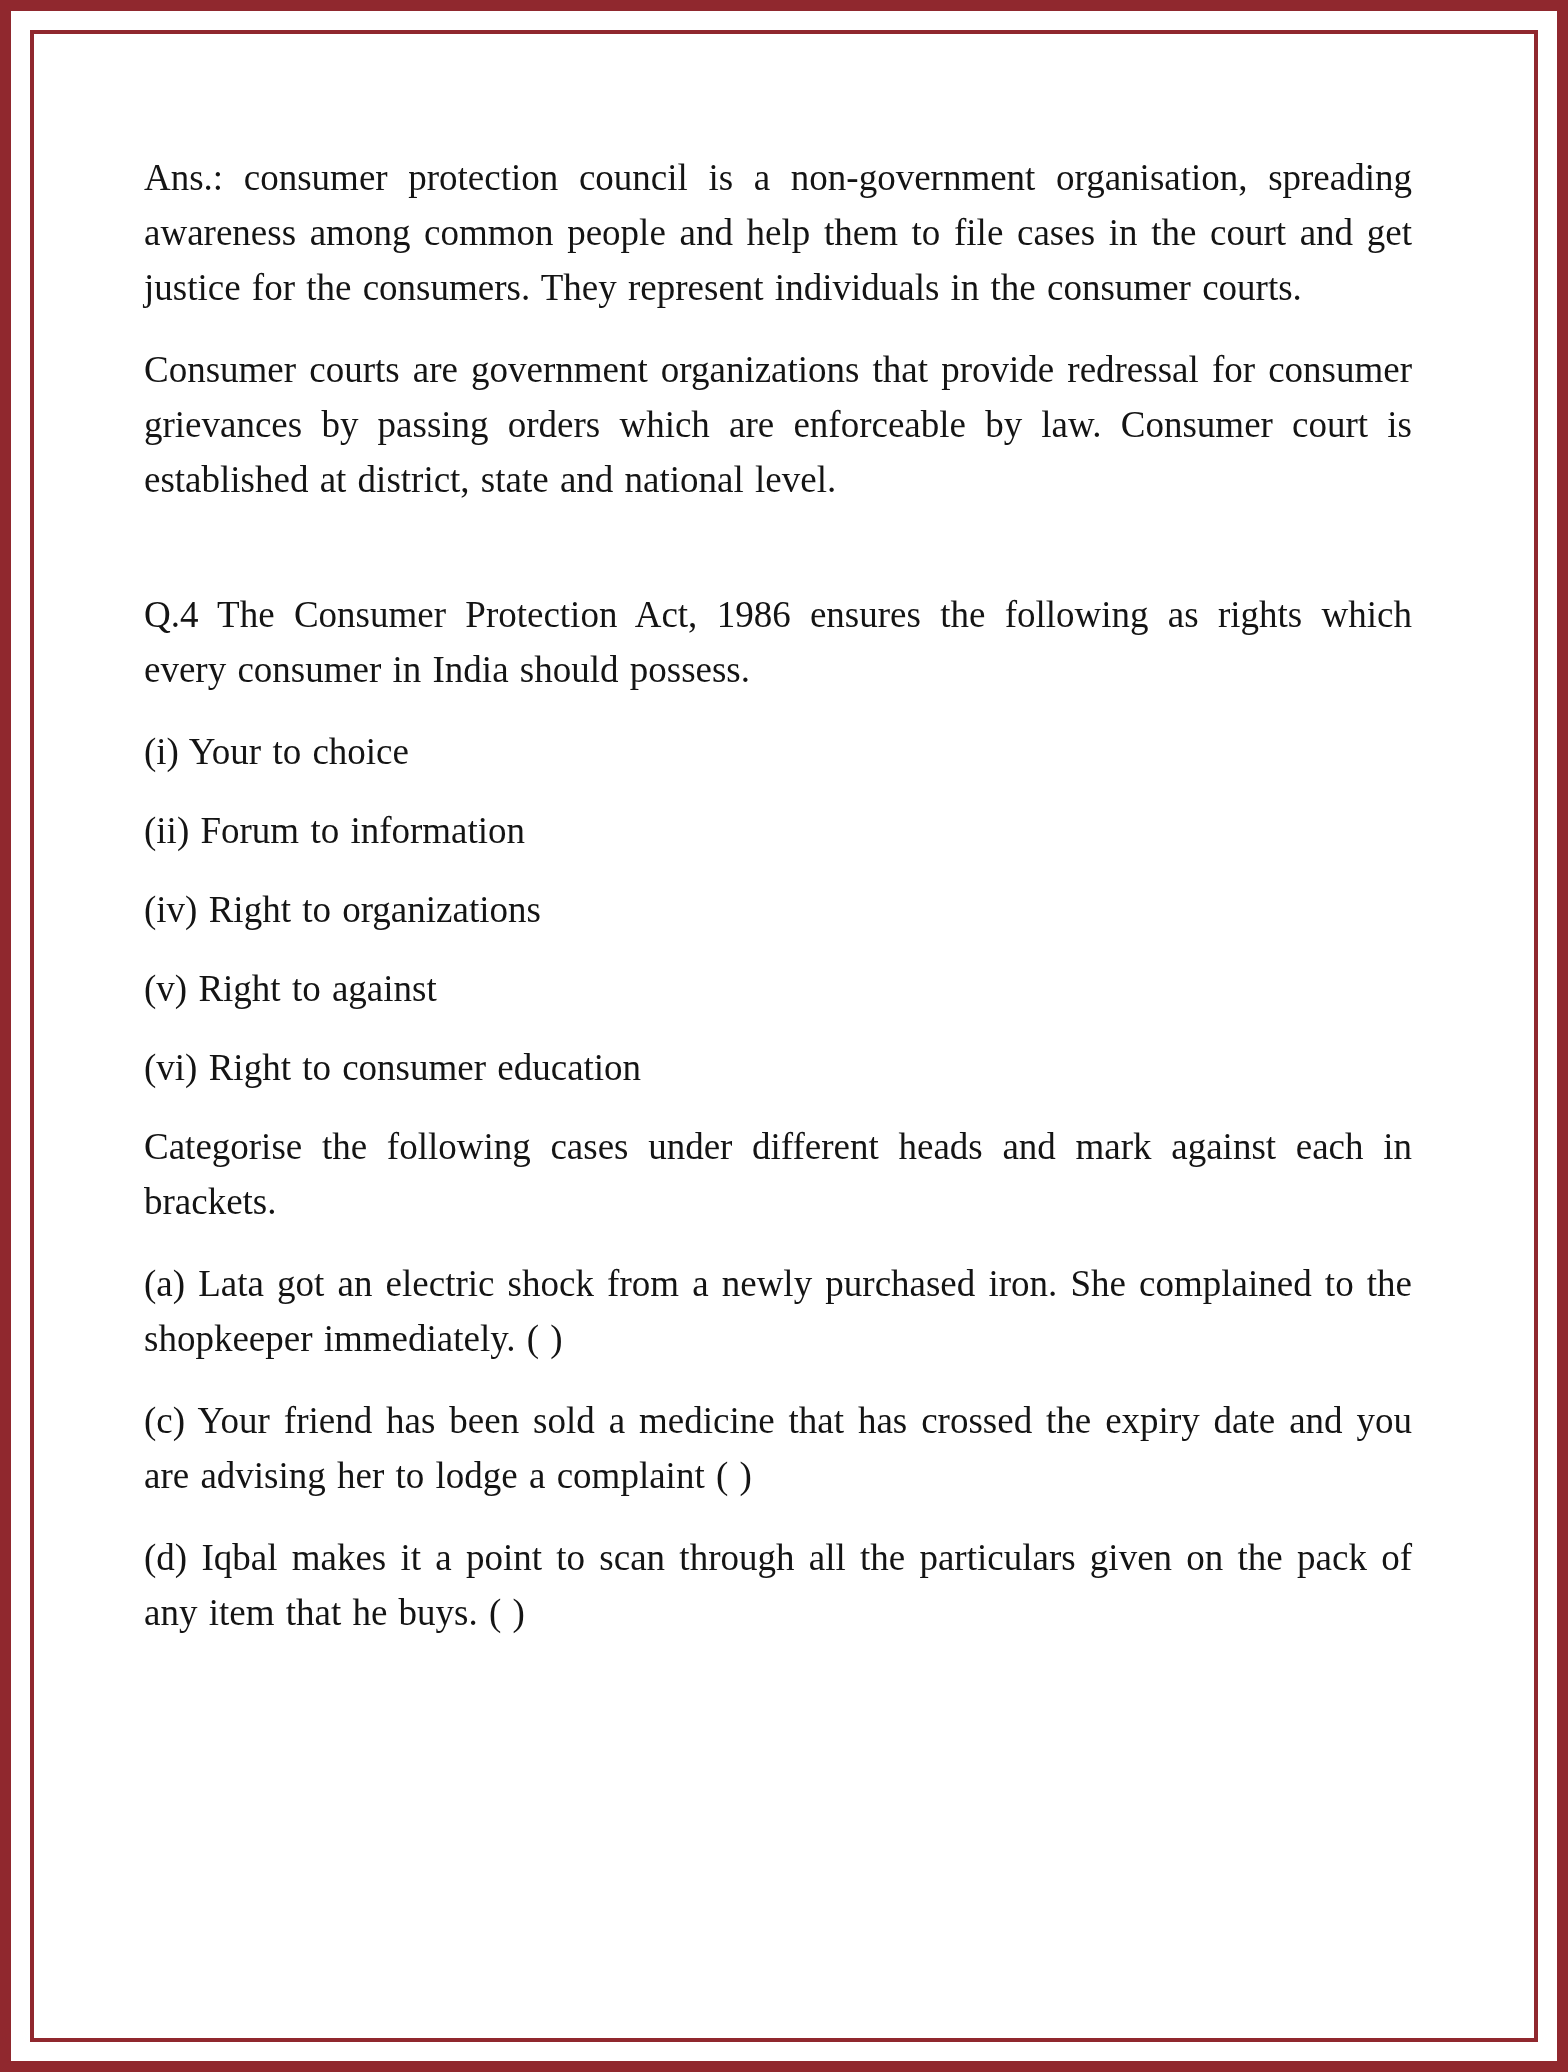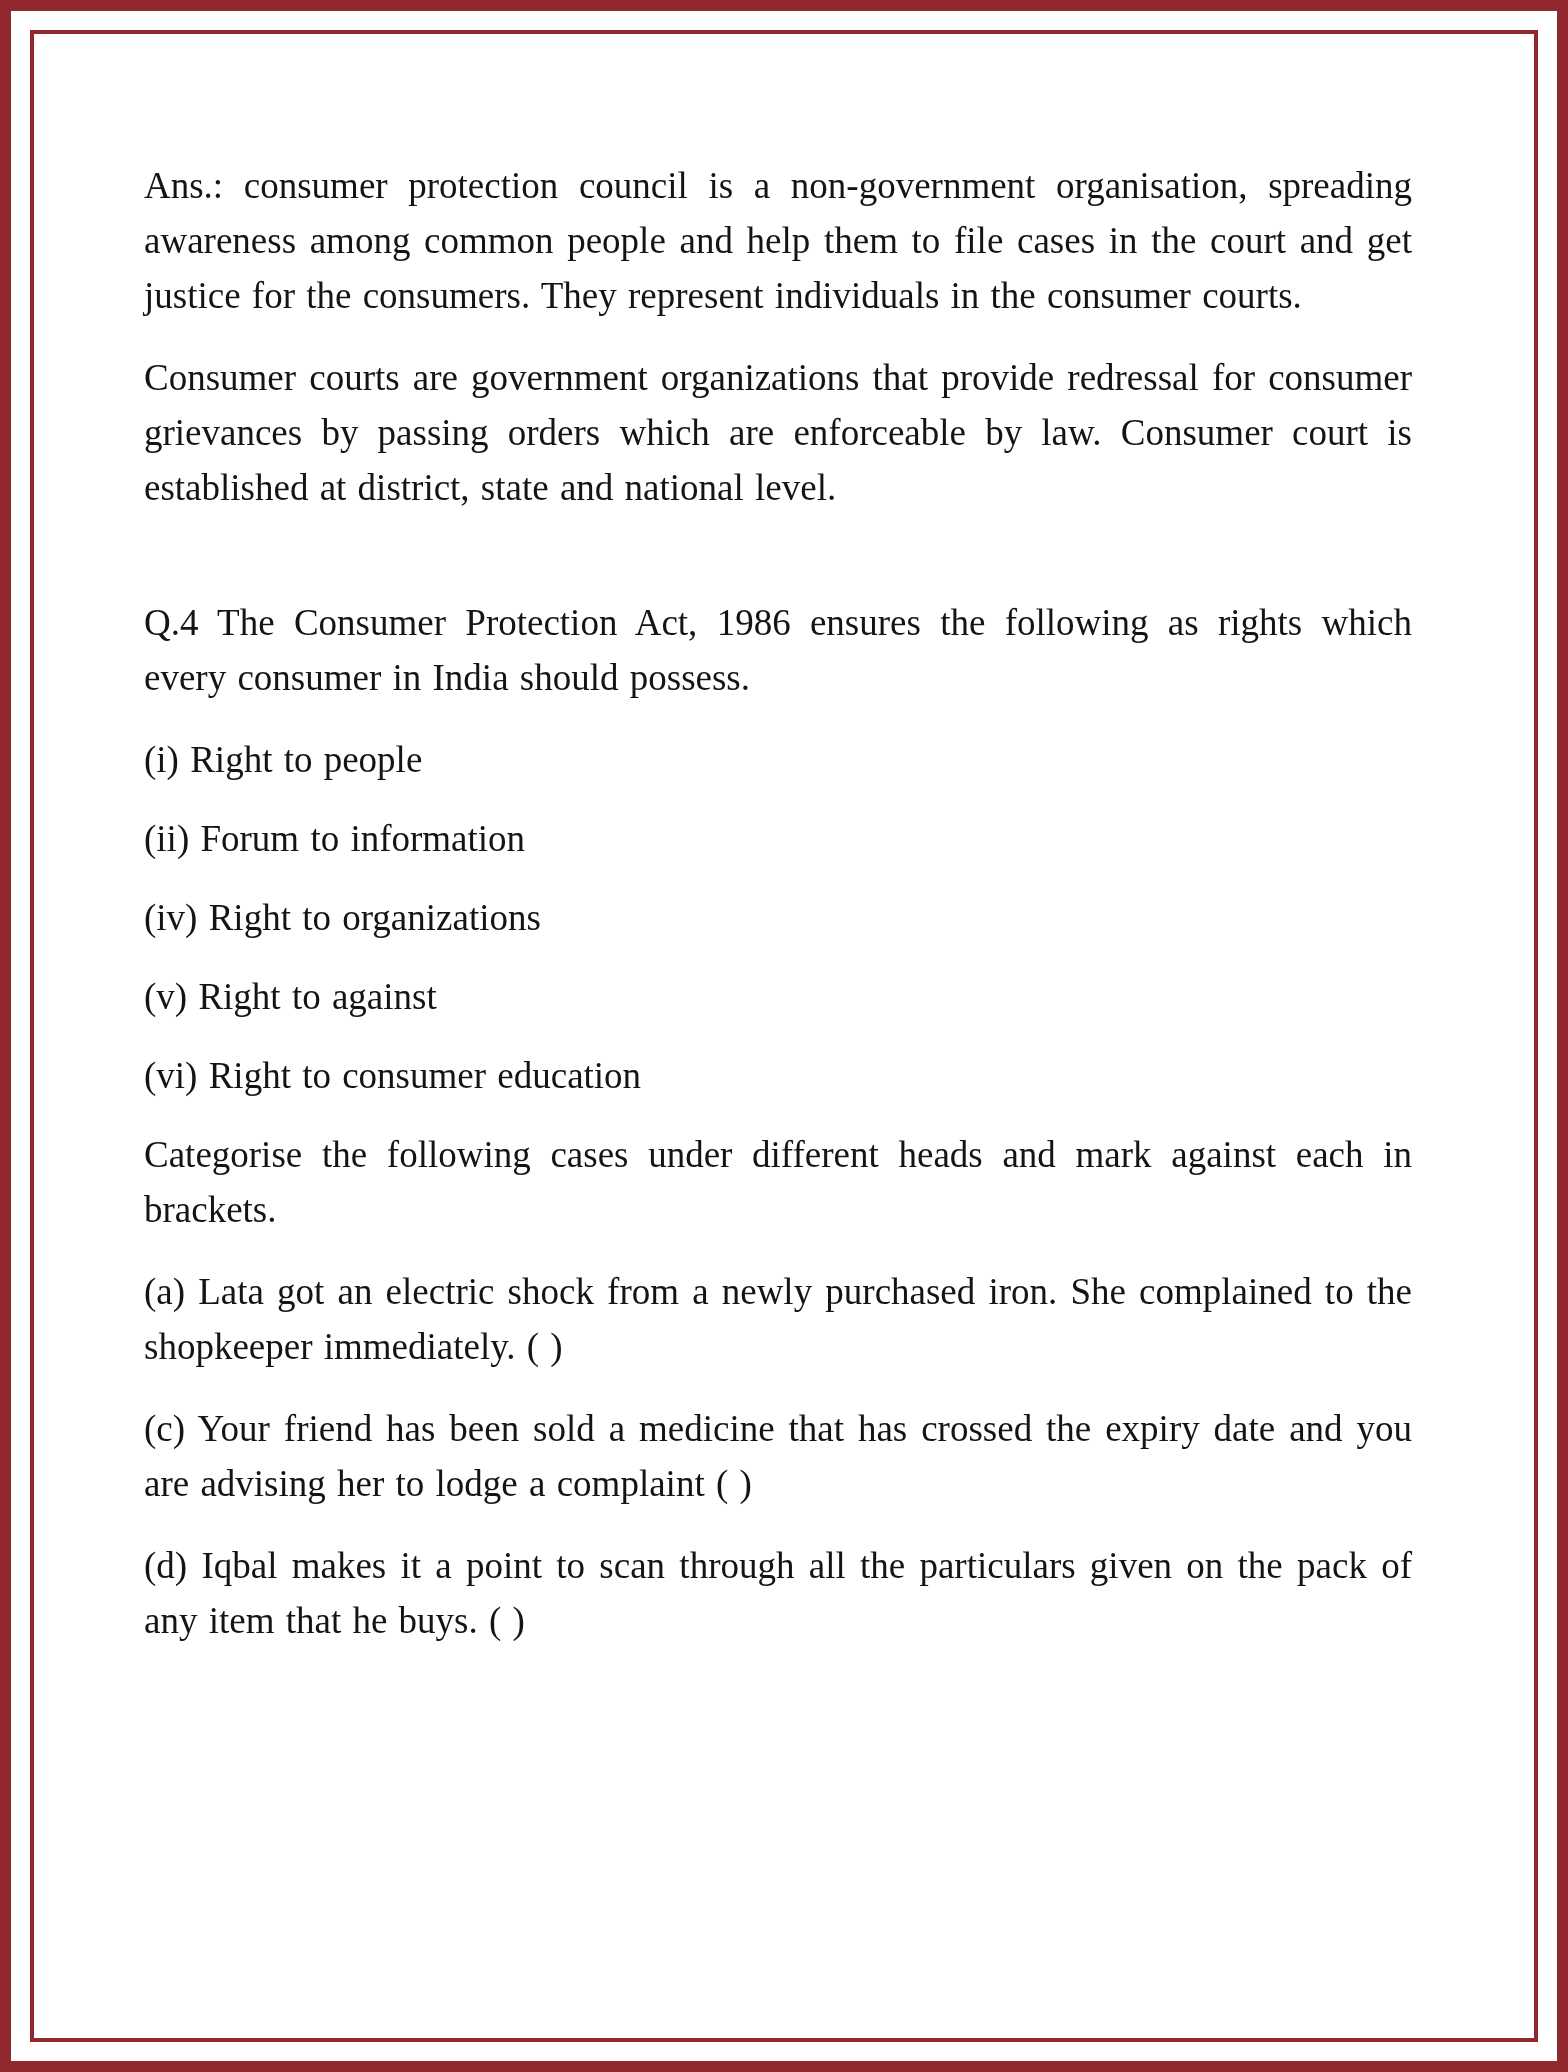--- a/index.html
+++ b/index.html
@@ -28,21 +28,21 @@
   }
   .inner-frame{
     position:absolute;
     inset:19px;
     border:4px solid var(--border-color);
     box-sizing:border-box;
     padding:112px 122px 40px 110px;
     overflow:hidden;
   }
   .para{
-    margin:12px 0 27px 0;
+    margin:4px 0 27px 0;
     font-size:37px;
     line-height:55px;
     word-spacing:2px;
   }
   .justify{
     text-align:justify;
   }
   .q-heading{
     margin-top:80px;
   }
@@ -56,21 +56,21 @@
 
 <div class="outer-frame">
   <div class="inner-frame">
 
     <p class="para justify">Ans.:  consumer protection council is a non-government organisation, spreading awareness among common people and help them to file cases in the court and get justice for the consumers. They represent individuals in the consumer courts.</p>
 
     <p class="para justify">Consumer courts are government organizations that provide redressal for consumer grievances by passing orders which are enforceable by law. Consumer court is established at district, state and national level.</p>
 
     <p class="para justify q-heading">Q.4  The Consumer Protection Act, 1986 ensures the following as rights which every consumer in India should possess.</p>
 
-    <p class="para list-item">(i) Right to people</p>
+    <p class="para list-item">(i) Your to choice</p>
     <p class="para list-item">(ii) Forum to information</p>
     <p class="para list-item">(iv) Right to organizations</p>
     <p class="para list-item">(v) Right to against</p>
     <p class="para list-item">(vi) Right to consumer education</p>
 
     <p class="para justify">Categorise the following cases under different heads and mark against each in brackets.</p>
 
     <p class="para justify">(a) Lata got an electric shock from a newly purchased iron. She complained to the shopkeeper immediately.  ( )</p>
     <p class="para justify">(c) Your friend has been sold a medicine that has crossed the expiry date and you are advising her to lodge a complaint ( )</p>
     <p class="para justify">(d) Iqbal makes it a point to scan through all the particulars given on the pack of any item that he buys. ( )</p>

